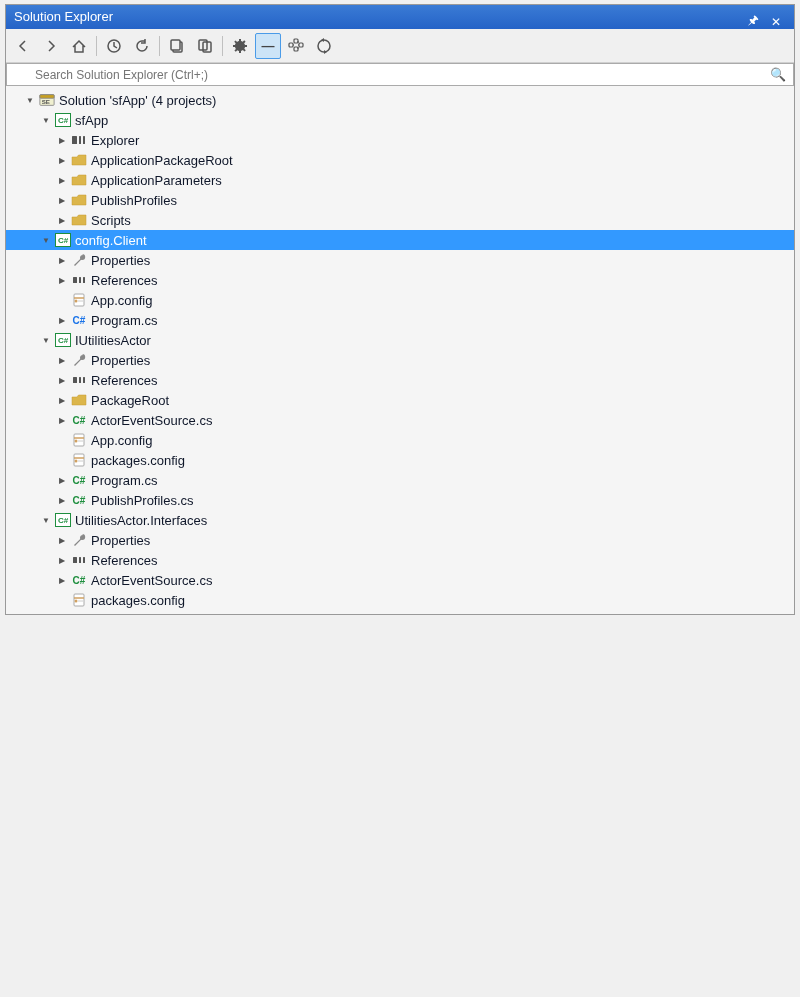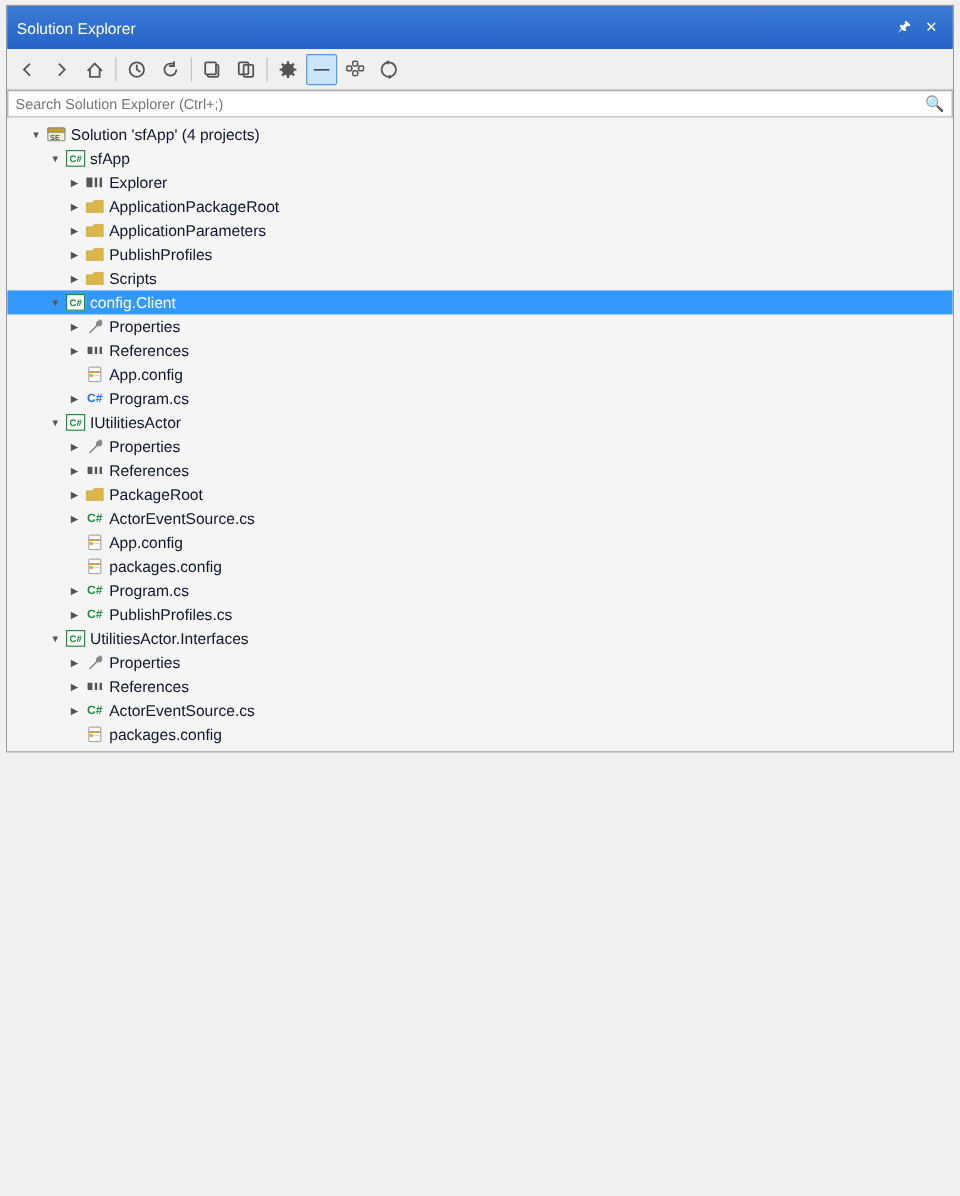--- a/index.html
+++ b/index.html
@@ -17,23 +17,23 @@
       background: #f5f5f5;
       border: 1px solid #999;
       display: flex;
       flex-direction: column;
     }
     .title-bar {
       background: linear-gradient(to bottom, #3a7bd5, #2563c7);
       color: white;
       padding: 4px 8px;
       display: flex;
-      align-items: center;
+      align-items: flex-start;
       justify-content: space-between;
-      height: 36px;
+      height: 24px;
     }
     .title-bar-left {
       display: flex;
       align-items: center;
       gap: 6px;
     }
     .title-bar-title {
       font-size: 13px;
       color: white;
     }
@@ -91,20 +91,21 @@
       padding: 3px 6px;
       margin: 0;
     }
     .search-input {
       flex: 1;
       border: none;
       outline: none;
       font-size: 12px;
       color: #888;
       background: transparent;
+      margin-left: 22px;
     }
     .search-icon {
       color: #666;
       font-size: 13px;
       cursor: pointer;
     }
     .tree-container {
       flex: 1;
       background: #f5f5f5;
       overflow-y: auto;

